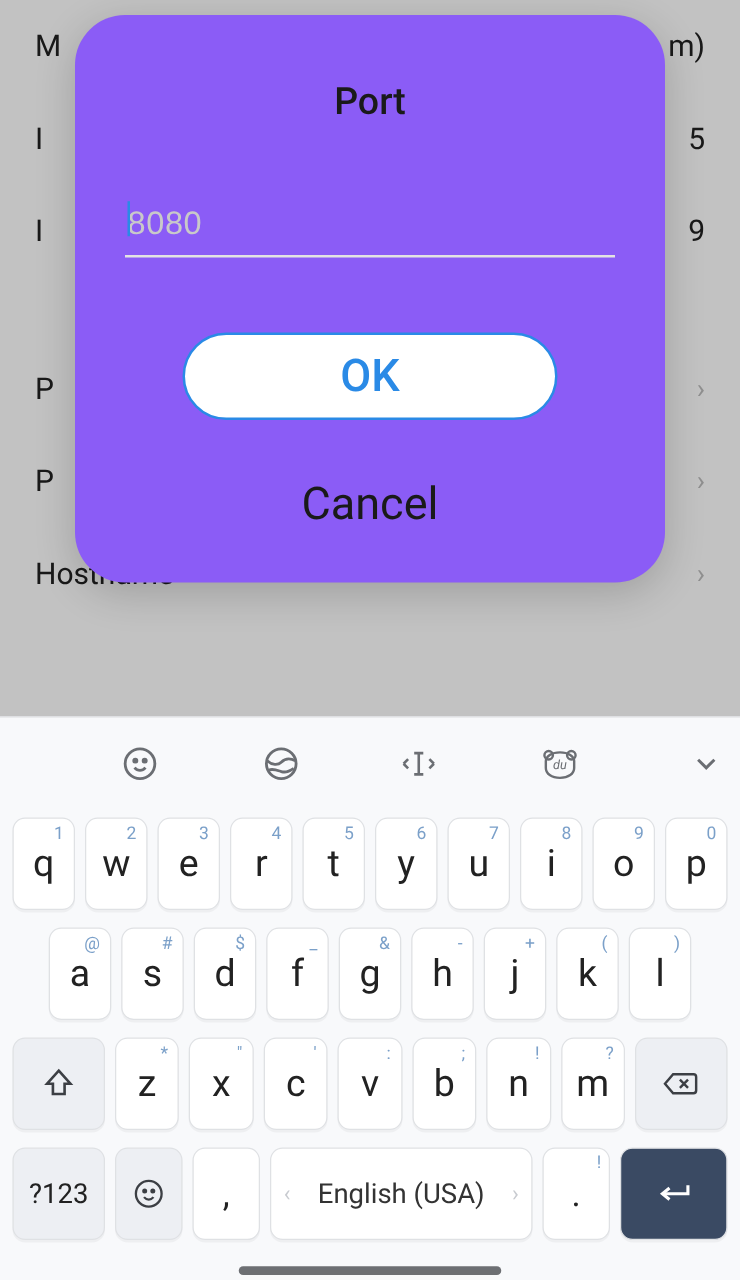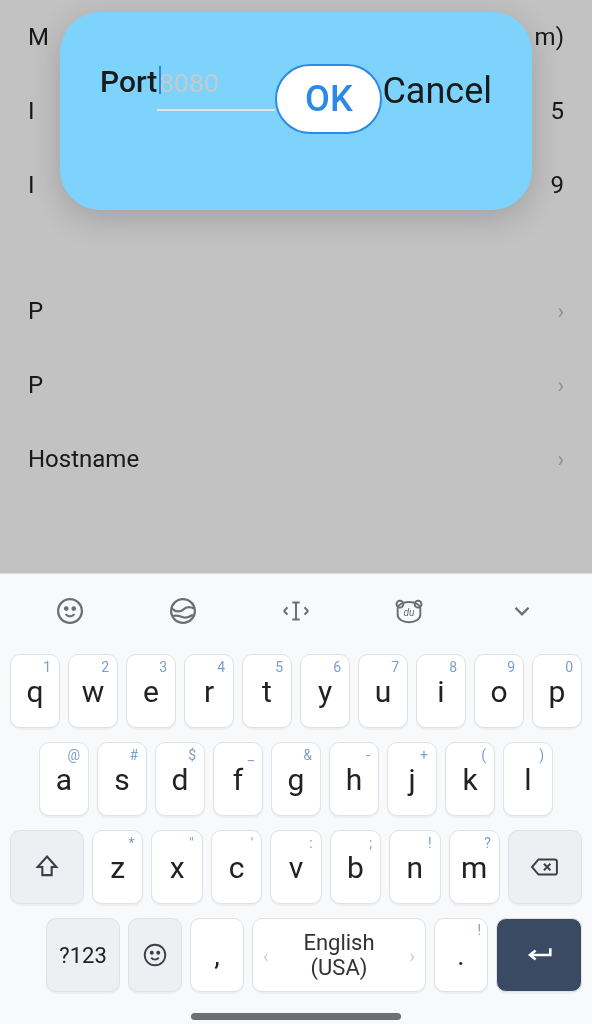--- a/index.html
+++ b/index.html
@@ -16,24 +16,24 @@
   }
   .bg-item {
     display: flex; justify-content: space-between; align-items: center;
     height: 74px; font-size: 24px; color: #222;
   }
   .bg-item .chev { color: #bdbdbd; font-size: 22px; }
 
   
   .dialog {
     position: absolute; left: 60px; right: 60px; top: 12px;
-    background: #7dd3fc; border-radius: 40px;
+    background: #8b5cf6; border-radius: 40px;
     box-shadow: 0 8px 32px rgba(0,0,0,0.18);
     padding: 52px 40px 36px 40px;
-    display: flex; flex-direction: row; align-items: stretch;
+    display: flex; flex-direction: column; align-items: stretch;
   }
   .dialog-title {
     text-align: center; font-size: 30px; font-weight: 500; color: #1a1a1a;
     margin-bottom: 60px;
   }
   .input-wrap {
     position: relative; margin-bottom: 60px;
   }
   .text-input {
     width: 100%; border: none; border-bottom: 2px solid #e3e3e3;
@@ -64,21 +64,21 @@
     position: absolute; left: 0; right: 0; bottom: 0;
     background: #f8f9fb;
     border-top: 1px solid #dcdde0;
     padding-bottom: 18px;
   }
   .kb-toolbar {
     height: 74px; display: flex; align-items: center; justify-content: space-around;
     padding: 0 14px;
   }
   .kb-toolbar .tb-slot {
-    flex: 1; display: flex; align-items: center; justify-content: center;
+    flex: 1; display: flex; align-items: center; justify-content: flex-end;
     color: #6b6e73; font-size: 26px;
   }
   .kb-toolbar svg { display: block; }
 
   .kb-rows { padding: 6px 10px 0 10px; }
   .kb-row { display: flex; gap: 8px; margin-bottom: 14px; }
   .kb-row.middle { padding: 0 29px; }
   .kb-row.bottom { }
   .key {
     position: relative; flex: 1;
@@ -99,21 +99,21 @@
   }
   .key.shift, .key.bksp {
     flex: 0 0 74px;
   }
   .key.space {
     flex: 1; font-size: 22px; color: #333;
   }
   .key.enter {
     flex: 0 0 86px; background: #3a4a63;
   }
-  .key.numtoggle { flex: 0 0 74px; font-size: 22px; margin-left: 36px; }
+  .key.numtoggle { flex: 0 0 74px; font-size: 22px; }
   .key.emoji, .key.comma, .key.period { flex: 0 0 54px; }
   .key.comma, .key.period { font-size: 28px; }
   .key.period .sup, .key.comma .sup { right: 6px; top: 3px; }
   .space-chevrons {
     display: flex; align-items: center; justify-content: space-between;
     width: 100%; padding: 0 10px; gap: 6px;
   }
   .space-chevrons .lbl { flex: 1; text-align: center; }
   .space-chevrons .sc { color: #c8cbd0; font-size: 18px; }
 

